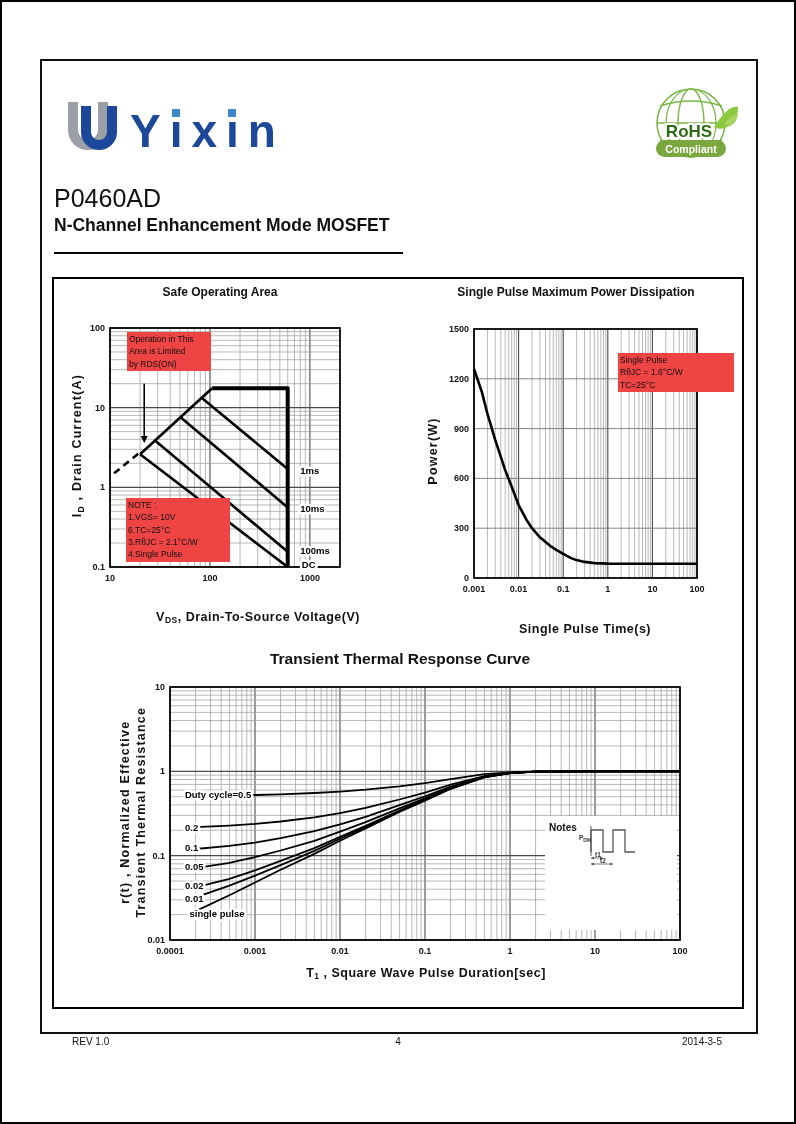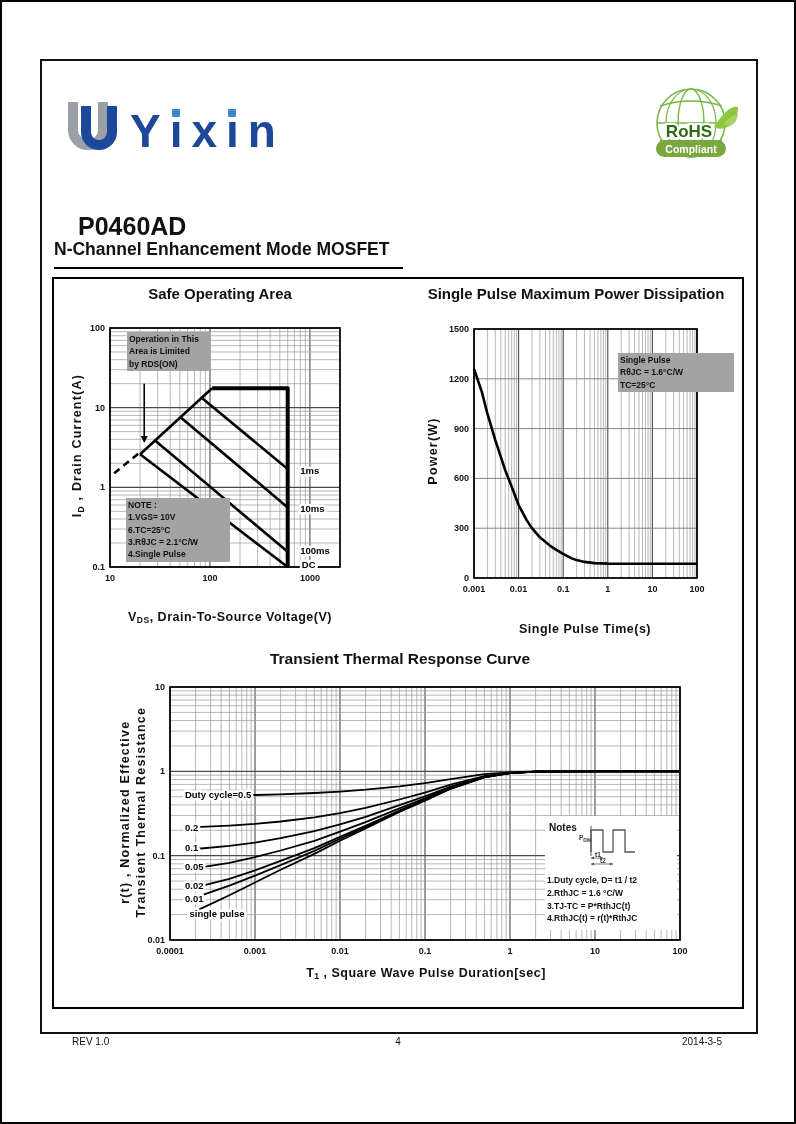--- a/index.html
+++ b/index.html
@@ -12,31 +12,31 @@
   
   .logo{position:absolute;left:64px;top:96px;display:flex;align-items:flex-start;}
   .logo-word{display:flex;margin-left:8px;margin-top:8px;font-weight:bold;font-size:46px;
              color:#1d4899;letter-spacing:0;}
   .logo-word span.ltr{display:inline-block;margin-right:9px;}
   .iwrap{position:relative;}
   .idot{position:absolute;top:5px;left:50%;transform:translateX(-50%);width:8px;height:8px;
         background:#3a87c9;border-radius:1px;}
 
   
-  .part-number{position:absolute;left:54px;top:212px;font-size:25px;font-weight:bold;margin-left:24px;}
-  .subtitle{position:absolute;left:54px;top:239px;font-size:17.5px;font-weight:bold;
-            border-bottom:2.5px solid #000;padding-bottom:7px;padding-right:14px;}
+  .part-number{position:absolute;left:54px;top:184px;font-size:25px;font-weight:normal;}
+  .subtitle{position:absolute;left:54px;top:215px;font-size:17.5px;font-weight:bold;
+            border-bottom:2.5px solid #000;padding-bottom:16px;padding-right:14px;}
 
   
   .charts-box{position:absolute;left:52px;top:277px;width:688px;height:728px;border:2px solid #000;background:#fff;}
-  .chart-title{position:absolute;font-weight:bold;font-size:15px;text-align:center;}
+  .chart-title{position:absolute;font-weight:bold;font-size:12px;text-align:center;}
   .axis-label{position:absolute;font-weight:bold;font-size:12.5px;text-align:center;letter-spacing:0.5px;}
   .vlabel{transform:rotate(-90deg);transform-origin:center center;letter-spacing:1.2px;}
   .sub{font-size:68%;vertical-align:-0.25em;}
-  .anno{position:absolute;background:#a3a3a3;font-weight:bold;font-size:8.5px;line-height:1.45;padding:1px 2px;}
+  .anno{position:absolute;background:#ef4444;font-weight:normal;font-size:8.5px;line-height:1.45;padding:1px 2px;}
   svg.chart{position:absolute;overflow:visible;}
   svg text.tick{font:bold 9px "Liberation Sans",sans-serif;fill:#111;}
   svg text.clabel{font:bold 9.5px "Liberation Sans",sans-serif;fill:#000;
       paint-order:stroke;stroke:#fff;stroke-width:5px;stroke-linejoin:round;}
   .notes-box{position:absolute;left:545px;top:816px;width:132px;height:114px;background:#fff;
              font-weight:bold;font-size:8.5px;line-height:1.5;}
   .notes-title{position:absolute;left:4px;top:4px;font-size:10px;}
   .notes-lines{position:absolute;left:2px;top:58px;}
   .wave{position:absolute;left:32px;top:2px;}
   .wave text{font:bold 6.5px "Liberation Sans",sans-serif;fill:#333;}
@@ -331,21 +331,21 @@
     <polyline points="67.6,239.1 101.4,223.2 127.0,210.5 152.6,197.8 186.4,181.9 212.0,168.8 237.6,156.5 271.4,139.9 297.0,128.6 322.6,116.8 356.4,105.3 382.0,101.2 407.6,99.7 467.0,99.3 552.0,99.3" fill="none" stroke="#000" stroke-width="1.8" stroke-linejoin="round"></polyline>
     <text x="56.96775701973288" y="126.28371802013194" class="clabel">Duty cycle=0.5</text>
     <text x="56.96775701973288" y="158.63102321378395" class="clabel">0.2</text>
     <text x="56.96775701973288" y="179.08466893527748" class="clabel">0.1</text>
     <text x="56.96775701973288" y="198.19310546317493" class="clabel">0.05</text>
     <text x="56.96775701973288" y="216.73549094966486" class="clabel">0.02</text>
     <text x="56.96775701973288" y="230.15738021508776" class="clabel">0.01</text>
     <text x="61.58815831715326" y="244.7087577176314" class="clabel">single pulse</text>
   </svg>
 
-<div class="axis-label" style="left:100px;top:610px;width:260px;">
+<div class="axis-label" style="left:100px;top:610px;width:260px;text-align:right;">
   <span>V</span><span class="sub">DS</span><span>, Drain-To-Source Voltage(V)</span>
 </div>
 <div class="axis-label vlabel" style="left:-52px;top:438px;width:260px;">
   <span>I</span><span class="sub">D</span><span> , Drain Current(A)</span>
 </div>
 
 <div class="axis-label" style="left:465px;top:610px;width:240px;margin-top:12px;">Single Pulse Time(s)</div>
 <div class="axis-label vlabel" style="left:333px;top:444px;width:200px;">Power(W)</div>
 
 <div class="axis-label" style="left:170px;top:966px;width:512px;">
@@ -379,23 +379,17 @@
   <div class="notes-title">Notes</div>
   <svg class="wave" width="78" height="52" viewBox="0 0 78 52">
     <path d="M14 34 v-22 h12 v22 h10 v-22 h12 v22 h10" fill="none" stroke="#555" stroke-width="1.3"></path>
     <path d="M14 8 v30" fill="none" stroke="#555" stroke-width="1"></path>
     <text x="2" y="22"><tspan>P</tspan><tspan font-size="5" dy="1.5">DM</tspan></text>
     <path d="M14 40 h12 M36 46 h-22" fill="none" stroke="#555" stroke-width="0.8"></path>
     <path d="M14 40 l3 -1.5 v3 z M26 40 l-3 -1.5 v3 z M14 46 l3 -1.5 v3 z M36 46 l-3 -1.5 v3 z" fill="#555"></path>
     <text x="18" y="39">t1</text>
     <text x="23" y="45">t2</text>
   </svg>
-  <div class="notes-lines">
-    <div>1.Duty cycle, D= t1 / t2</div>
-    <div>2.RthJC =  1.6 °C/W</div>
-    <div>3.TJ-TC = P*RthJC(t)</div>
-    <div>4.RthJC(t) = r(t)*RthJC</div>
-  </div>
 </div>
 
 <div class="footer-text" style="left:72px;">REV 1.0</div>
 <div class="footer-text" style="left:0;width:796px;text-align:center;">4</div>
 <div class="footer-text" style="right:74px;">2014-3-5</div>
 
 </body></html>

